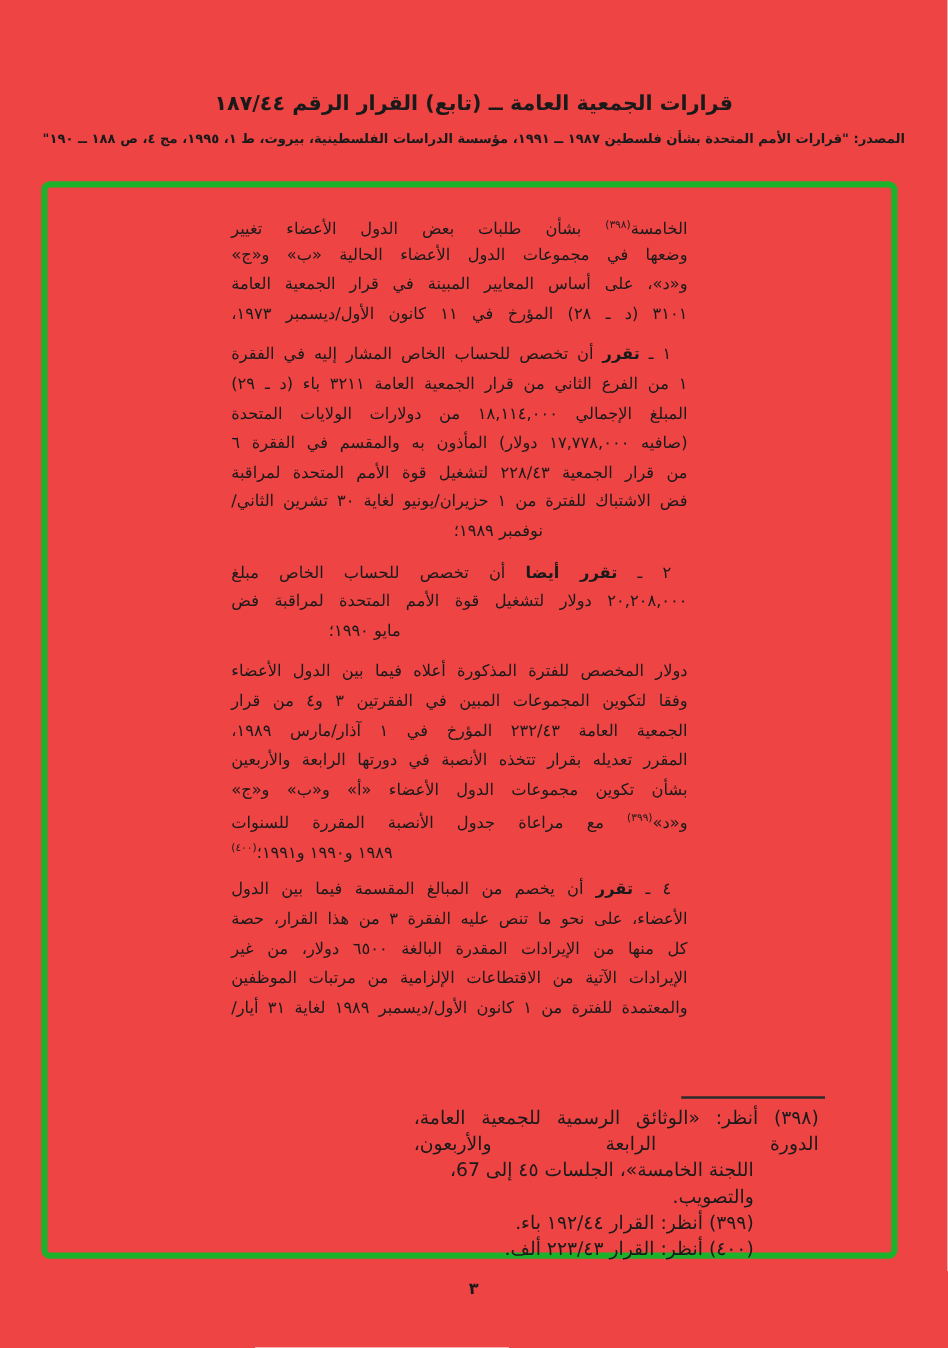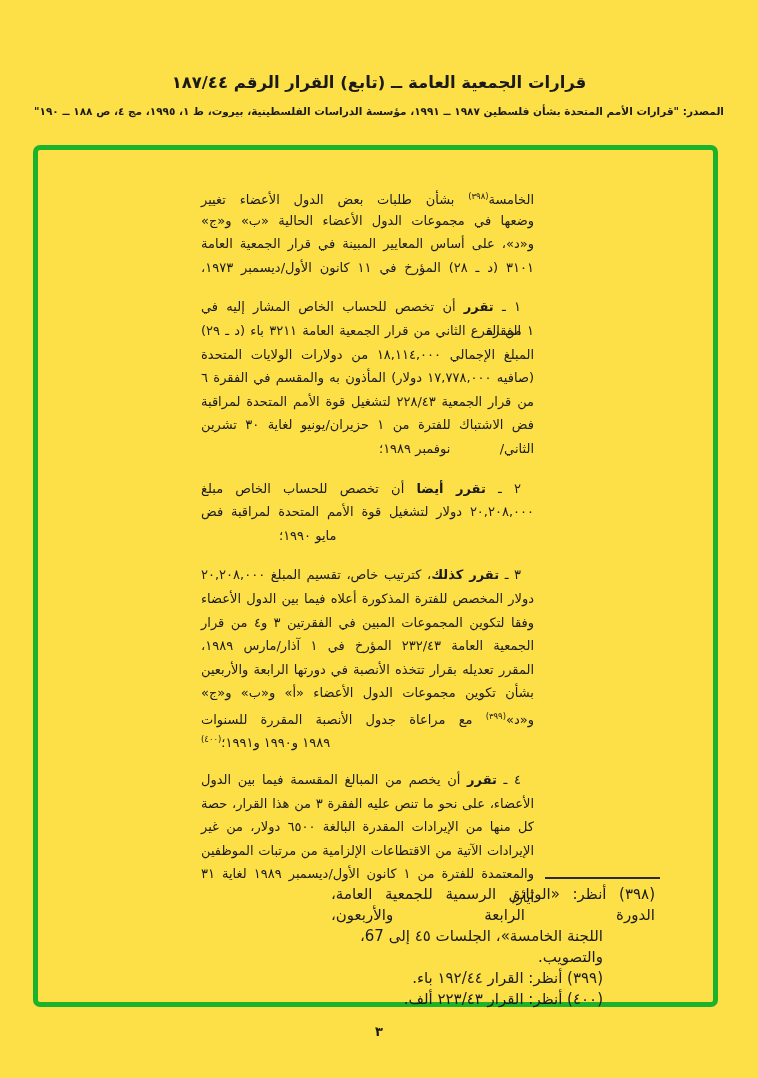--- a/index.html
+++ b/index.html
@@ -1,35 +1,35 @@
 <!DOCTYPE html>
 <html lang="ar"><head>
 <meta charset="utf-8">
 <style>
   html,body{margin:0;padding:0;background:#ffffff;}
   .page{
-    position:relative;width:758px;height:1078px;background:#fde047;
+    position:relative;width:758px;height:1078px;background:#ef4444;
     font-family:"DejaVu Sans",sans-serif;color:#1a1a1a;direction:rtl;overflow:hidden;
   }
   .hdr-title{
     position:absolute;top:73px;left:0;width:100%;text-align:center;
     font-size:16.5px;font-weight:bold;letter-spacing:0;
   }
   .hdr-source{
     position:absolute;top:105px;left:0;width:100%;text-align:center;
     font-size:10.5px;font-weight:bold;
   }
   .green-box{
     position:absolute;left:33px;top:145px;width:675px;height:852px;
     border:5px solid #1CB22C;border-radius:7px;background:transparent;
   }
   .bodytext{
     position:absolute;left:185px;top:169px;width:365px;font-size:13px;
   }
-  .para{margin:16px;}
+  .para{margin:0;}
   .para + .para{margin-top:9px;}
   .bl{
     line-height:23.6px;height:23.6px;
     text-align:justify;text-align-last:justify;
   }
   .bl.indent{padding-right:13px;}
   .bl.left{text-align:right;text-align-last:left;}
   .bl.off75{text-align:left;text-align-last:left;padding-left:78px;}
   .bl.off175{text-align:left;text-align-last:left;padding-left:178px;}
   .sup{font-size:8.5px;vertical-align:5px;}
@@ -76,21 +76,20 @@
       <div class="bl off175">نوفمبر ١٩٨٩؛</div>
     </div>
 
     <div class="para">
       <div class="bl indent"><span>٢ ـ </span><span class="b">تقرر أيضا</span><span> أن تخصص للحساب الخاص مبلغ</span></div>
       <div class="bl">٢٠,٢٠٨,٠٠٠ دولار لتشغيل قوة الأمم المتحدة لمراقبة فض</div>
       <div class="bl off75">مايو ١٩٩٠؛</div>
     </div>
 
     <div class="para">
-      <div class="bl indent"><span>٣ ـ </span><span class="b">تقرر كذلك</span><span>، كترتيب خاص، تقسيم المبلغ ٢٠,٢٠٨,٠٠٠</span></div>
       <div class="bl">دولار المخصص للفترة المذكورة أعلاه فيما بين الدول الأعضاء</div>
       <div class="bl">وفقا لتكوين المجموعات المبين في الفقرتين ٣ و٤ من قرار</div>
       <div class="bl">الجمعية العامة ٢٣٢/٤٣ المؤرخ في ١ آذار/مارس ١٩٨٩،</div>
       <div class="bl">المقرر تعديله بقرار تتخذه الأنصبة في دورتها الرابعة والأربعين</div>
       <div class="bl">بشأن تكوين مجموعات الدول الأعضاء «أ» و«ب» و«ج»</div>
       <div class="bl"><span>و«د»</span><span class="sup">(٣٩٩)</span><span> مع مراعاة جدول الأنصبة المقررة للسنوات</span></div>
       <div class="bl left"><span>١٩٨٩ و١٩٩٠ و١٩٩١؛</span><span class="sup">(٤٠٠)</span></div>
     </div>
 
     <div class="para">

